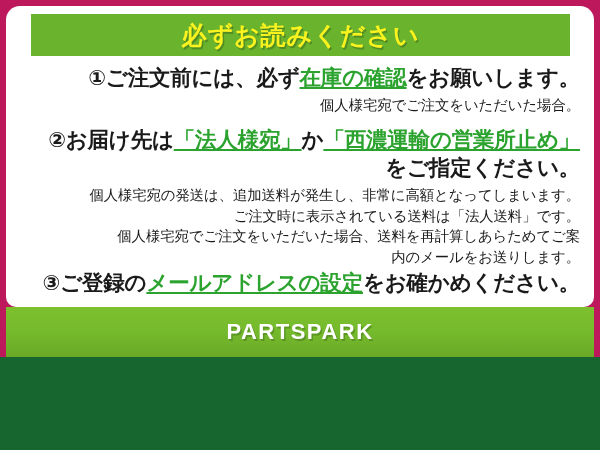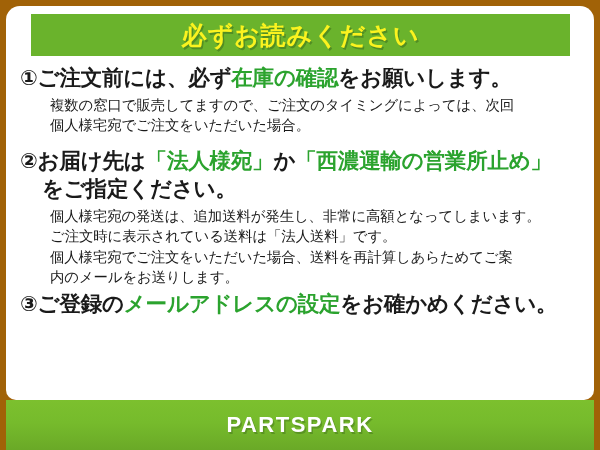--- a/index.html
+++ b/index.html
@@ -10,26 +10,27 @@
     width: 600px;
     height: 450px;
     overflow: hidden;
     background: #17662f;
     font-family: "Liberation Sans", "DejaVu Sans", sans-serif;
   }
 
   .notice-card {
     position: relative;
     width: 600px;
-    height: 450px;
+    height: 357px;
     box-sizing: border-box;
-    background: #a16207;
+    background: #be185d;
     padding: 6px 6px 0 6px;
     display: flex;
     flex-direction: column;
+    text-align: right;
   }
 
   .panel {
     position: relative;
     flex: 1 1 auto;
     background: #ffffff;
     border-radius: 14px 14px 10px 10px;
     box-sizing: border-box;
     padding: 8px 0 0 0;
     overflow: hidden;
@@ -66,20 +67,21 @@
     font-weight: bold;
     line-height: 1.30;
     letter-spacing: -0.2px;
     white-space: nowrap;
   }
   .item-heading .marker {
     font-size: 21px;
   }
   .item-heading .hl {
     color: #2ba32e;
+    text-decoration: underline;
   }
   .heading-cont {
     padding-left: 22px;
   }
   .item-body {
     padding-left: 30px;
     margin-top: 2px;
   }
   .body-line {
     color: #1a1a1a;
@@ -119,21 +121,20 @@
 
     <div class="header-banner">
       <div class="header-title">必ずお読みください</div>
     </div>
 
     <div class="notice-list">
 
       <div class="notice-item" id="item-1">
         <div class="item-heading"><span class="marker">①</span><span>ご注文前には、必ず</span><span class="hl">在庫の確認</span><span>をお願いします。</span></div>
         <div class="item-body">
-            <div class="body-line">複数の窓口で販売してますので、ご注文のタイミングによっては、次回</div>
             <div class="body-line">個人様宅宛でご注文をいただいた場合。</div>
           </div>
       </div>
 
       <div class="notice-item" id="item-2">
         <div class="item-heading"><span class="marker">②</span><span>お届け先は</span><span class="hl">「法人様宛」</span><span>か</span><span class="hl">「西濃運輸の営業所止め」</span><div class="heading-cont">をご指定ください。</div></div>
         <div class="item-body">
             <div class="body-line">個人様宅宛の発送は、追加送料が発生し、非常に高額となってしまいます。</div>
             <div class="body-line">ご注文時に表示されている送料は「法人送料」です。</div>
             <div class="body-line">個人様宅宛でご注文をいただいた場合、送料を再計算しあらためてご案</div>

